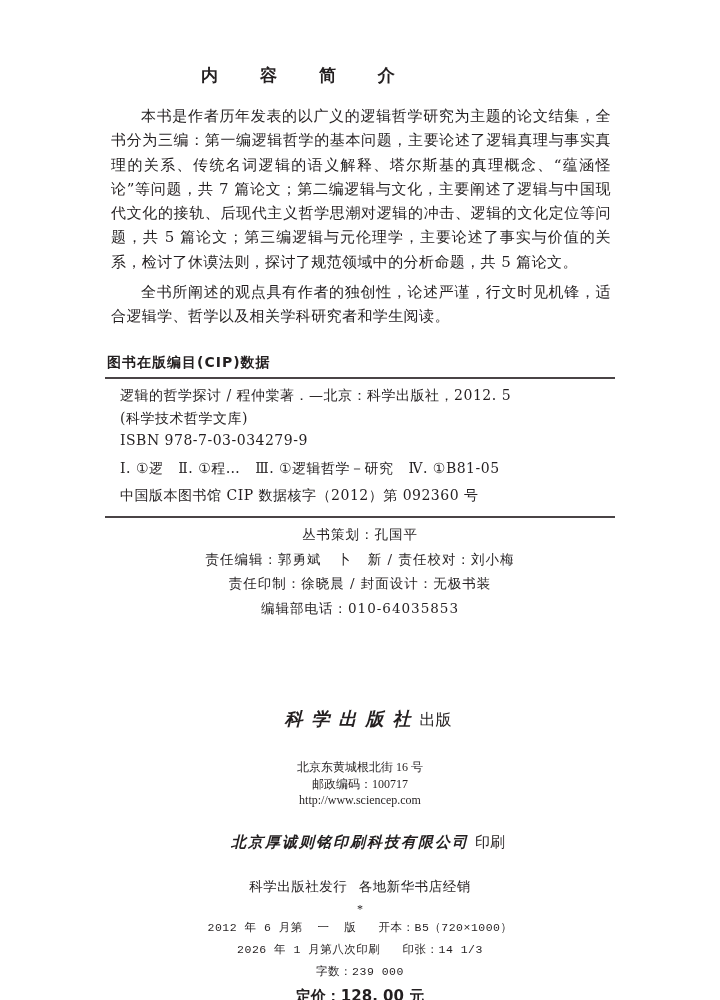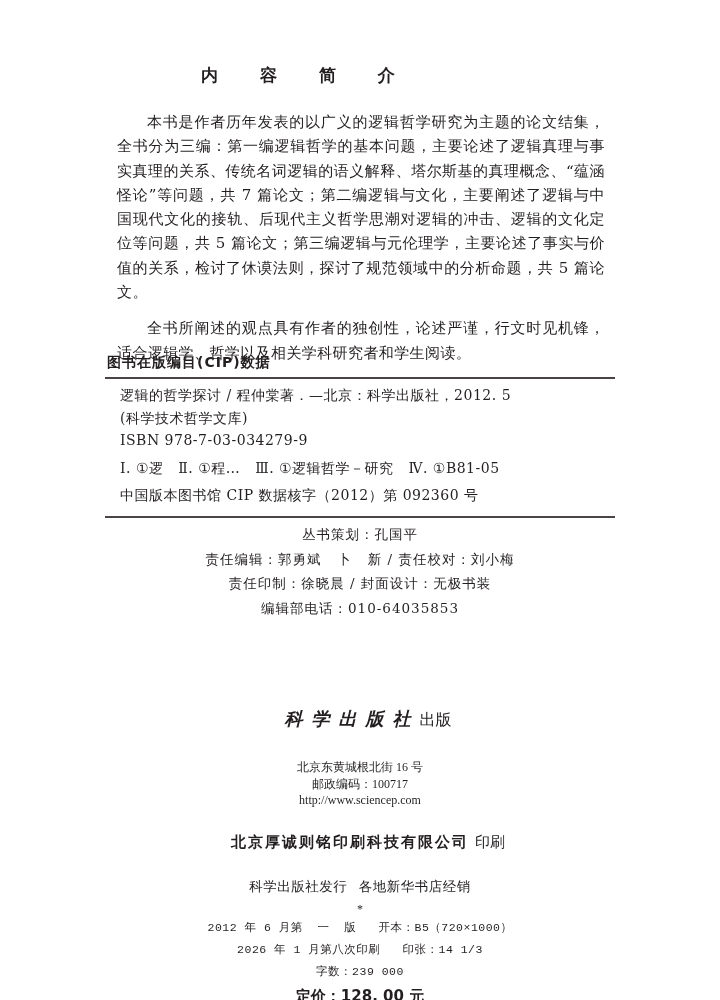--- a/index.html
+++ b/index.html
@@ -12,21 +12,21 @@
     .title {
       left: 0; width: 596px; top: 64px; text-align: center;
       font-family: "DejaVu Sans", sans-serif; font-weight: bold;
       font-size: 17px; letter-spacing: 18px; text-indent: 18px;
     }
     .para-block {
       left: 105px; width: 512px; top: 98px;
       font-size: 15px; line-height: 24.3px; text-align: justify;
       letter-spacing: 0.4px;
     }
-    .para-block p { margin: 12px; text-indent: 2em; }
+    .para-block p { margin: 6px; text-indent: 2em; }
     .cip-head {
       left: 107px; top: 354px;
       font-family: "DejaVu Sans", sans-serif; font-weight: bold; font-size: 14px;
       letter-spacing: 1px;
     }
     .rule { left: 105px; width: 510px; height: 2px; background: #4a4446; }
     .rule.r1 { top: 377px; }
     .rule.r2 { top: 516px; }
     .cip-lines { left: 120px; top: 384px; font-size: 14px; line-height: 22.5px; letter-spacing: 0.5px; }
     .cip-lines div { white-space: pre; height: 22.5px; }
@@ -38,21 +38,21 @@
     .credits div { white-space: pre; }
     .email { font-size: 14px; letter-spacing: 0.3px; }
     .pub {
       left: 0; width: 720px; top: 680px; text-align: center;
       font-family: "Liberation Serif", serif;
     }
     .pub .line { white-space: pre; }
     .pub-name { font-size: 18px; font-weight: bold; font-style: italic; letter-spacing: 9px; text-align: right; }
     .pub-suffix { font-size: 16px; }
     .pub-small { font-size: 12px; line-height: 16.5px; }
-    .printer-name { font-size: 15px; font-weight: bold; letter-spacing: 2px; }
+    .printer-name { font-size: 15px; font-weight: bold; font-style: italic; letter-spacing: 2px; }
     .printer-suffix { font-size: 15px; margin-left: 6px; }
     .dist { font-size: 13.5px; line-height: 24px; letter-spacing: 0.5px; }
     .star { font-size: 12px; line-height: 16px; margin-top: 2px; }
     .edition { font-size: 11.5px; line-height: 22px; letter-spacing: 0.5px; font-family: Liberation Mono, monospace; }
     .price { font-size: 15px; font-weight: bold; line-height: 26px; font-family: "DejaVu Sans", sans-serif; }
   </style>
 </head>
 <body>
 
 <div class="abs title">内 容 简 介</div>

